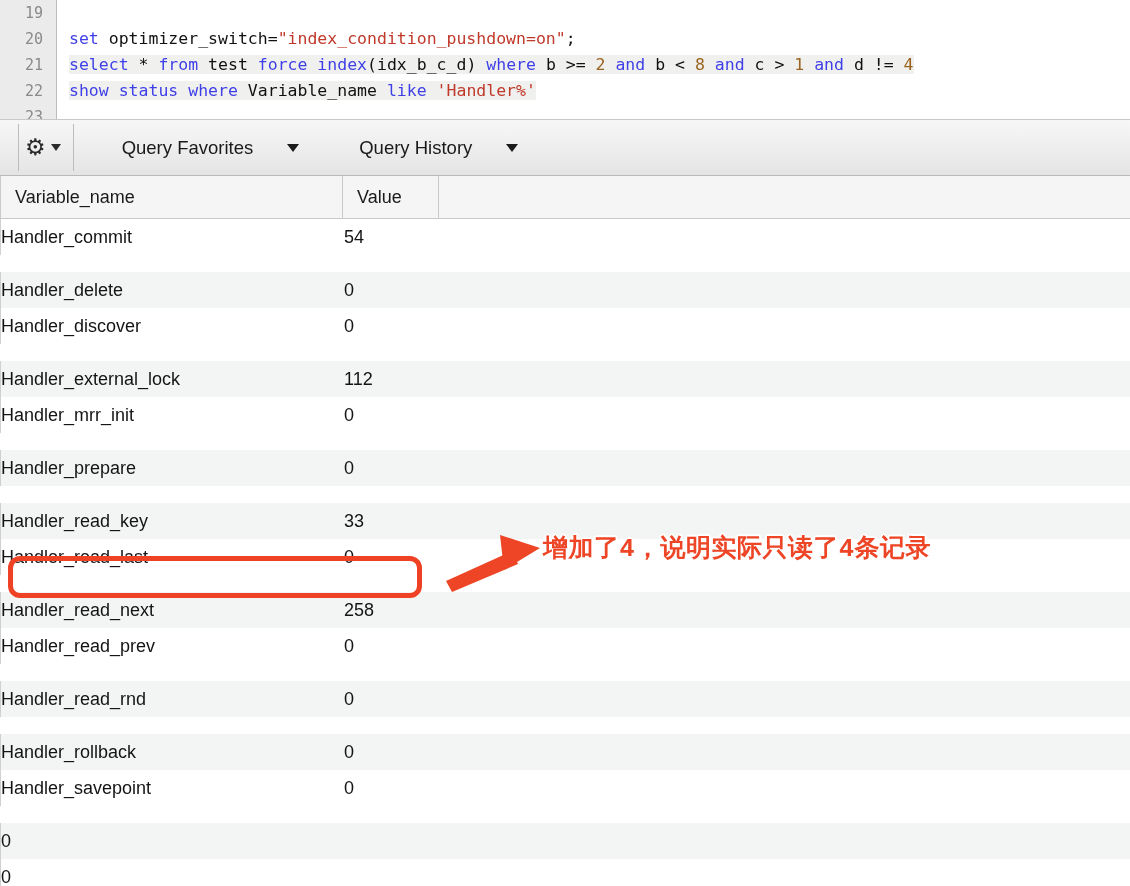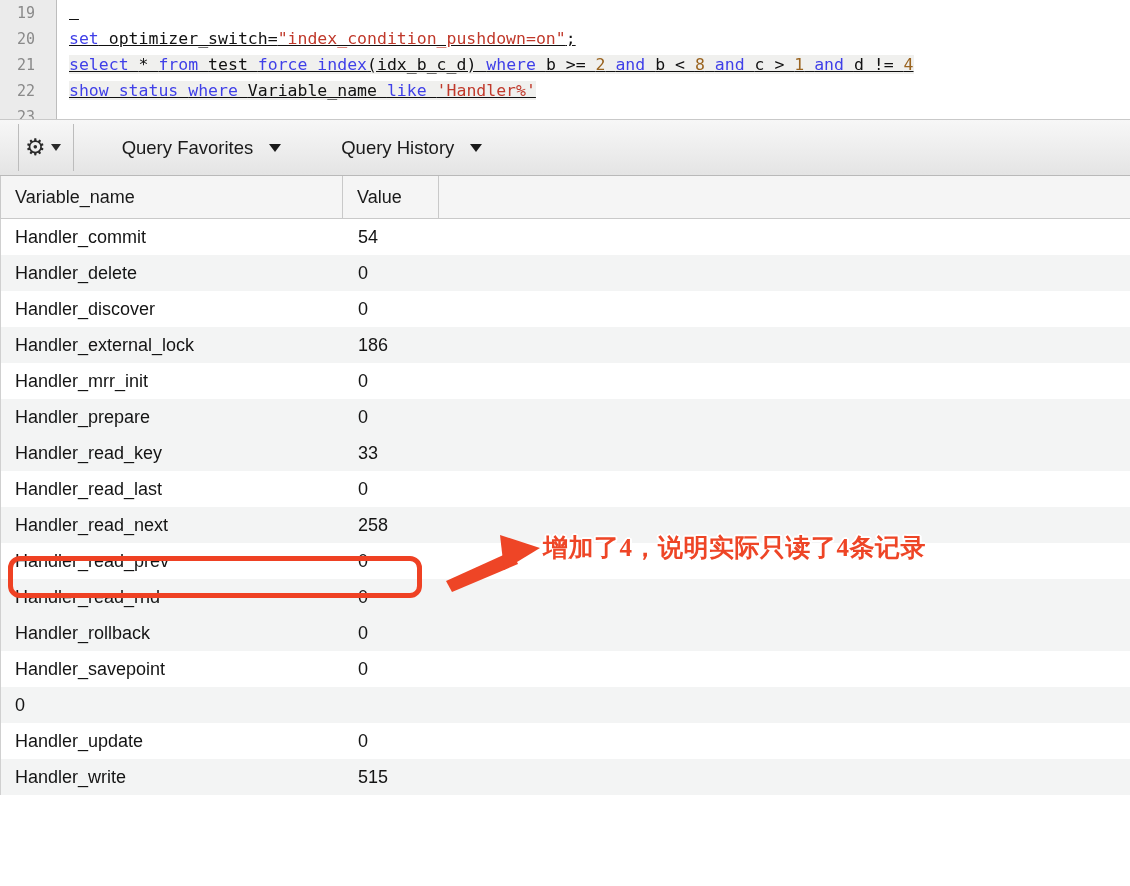--- a/index.html
+++ b/index.html
@@ -27,39 +27,38 @@
     position: absolute;
     left: 0; top: 0; bottom: 0;
     width: 56px;
     background: #ebebeb;
     border-right: 1px solid #bdbdbd;
   }
   #gutter .ln {
     height: 26px;
     line-height: 26px;
     text-align: right;
-    padding-right: 21px;
+    padding-right: 13px;
     font-family: "DejaVu Sans Mono", monospace;
     font-size: 15px;
     color: #8a8a8a;
   }
   #codearea {
     position: absolute;
     left: 57px; top: 0; right: 0; bottom: 0;
     background: #ffffff;
   }
   .cline {
     height: 26px;
     line-height: 26px;
     font-family: "DejaVu Sans Mono", monospace;
     font-size: 16.5px;
     white-space: pre;
     padding-left: 12px;
     color: #111111;
-    text-decoration: underline;
   }
   .cline.sel .seltext { background: #f0f0ee; }
   .kw   { color: #3f3fe8; }
   .str  { color: #c0392b; }
   .num  { color: #9a6420; }
   .plain{ color: #111111; }
 
   
   #toolbar {
     position: relative;
@@ -82,21 +81,21 @@
   .gearglyph { font-size: 23px; line-height: 1; color: #2b2b2b; }
   .caret {
     width: 0; height: 0;
     border-left: 5px solid transparent;
     border-right: 5px solid transparent;
     border-top: 7px solid #2b2b2b;
   }
   .tb-menu {
     display: flex;
     align-items: center;
-    gap: 16px;
+    gap: 34px;
     padding: 0 30px;
     font-size: 18.5px;
     color: #1a1a1a;
     cursor: default;
     white-space: nowrap;
   }
   .tb-menu.first { padding-left: 48px; }
   .chev {
     width: 0; height: 0;
     border-left: 6px solid transparent;
@@ -134,25 +133,24 @@
   .c3 { width: 690px; border-right: none !important; }
 
   .row {
     display: flex;
     height: 36px;
     align-items: center;
     box-sizing: border-box;
     border-left: 1px solid #d0d0d0;
   }
   .row.odd  { background: #ffffff; }
-  .row.even { background: #f3f4f4; }
+  .row.even { background: #f3f4f4; margin-top: 17px; }
   .cell {
     font-size: 18px;
     color: #141414;
-    padding-left: 14px;
     box-sizing: border-box;
     white-space: nowrap;
     overflow: hidden;
   }
   .cell.name { width: 343px; }
   .cell.val  { width: 96px; }
 
   
   #annot-layer {
     position: absolute;
@@ -168,21 +166,21 @@
     width: 414px;
     height: 42px;
     border: 5px solid #ef4123;
     border-radius: 12px;
     box-sizing: border-box;
   }
   #annot-text {
     position: absolute;
     left: 543px;
     top: 531px;
-    font-family: Liberation Serif, serif;
+    font-family: Liberation Mono, monospace;
     font-size: 25px;
     font-weight: bold;
     color: #ee4526;
     letter-spacing: 0.5px;
     white-space: nowrap;
     text-shadow:
       2px 0 0 #fff, -2px 0 0 #fff, 0 2px 0 #fff, 0 -2px 0 #fff,
       1.5px 1.5px 0 #fff, -1.5px 1.5px 0 #fff, 1.5px -1.5px 0 #fff, -1.5px -1.5px 0 #fff;
   }
   #arrow-svg { position: absolute; left: 0; top: 0; }
@@ -238,21 +236,21 @@
       <div class="row even">
         <div class="cell name">Handler_delete</div>
         <div class="cell val">0</div>
       </div>
       <div class="row odd">
         <div class="cell name">Handler_discover</div>
         <div class="cell val">0</div>
       </div>
       <div class="row even">
         <div class="cell name">Handler_external_lock</div>
-        <div class="cell val">186</div>
+        <div class="cell val">112</div>
       </div>
       <div class="row odd">
         <div class="cell name">Handler_mrr_init</div>
         <div class="cell val">0</div>
       </div>
       <div class="row even">
         <div class="cell name">Handler_prepare</div>
         <div class="cell val">0</div>
       </div>
       <div class="row even">
@@ -280,21 +278,20 @@
         <div class="cell val">0</div>
       </div>
       <div class="row odd">
         <div class="cell name">Handler_savepoint</div>
         <div class="cell val">0</div>
       </div>
       <div class="row even">
         <div class="cell val">0</div>
       </div>
       <div class="row odd">
-        <div class="cell name">Handler_update</div>
         <div class="cell val">0</div>
       </div>
       <div class="row even">
         <div class="cell name">Handler_write</div>
         <div class="cell val">515</div>
       </div>
     </div>
 </div>
 
 <div id="annot-layer">

